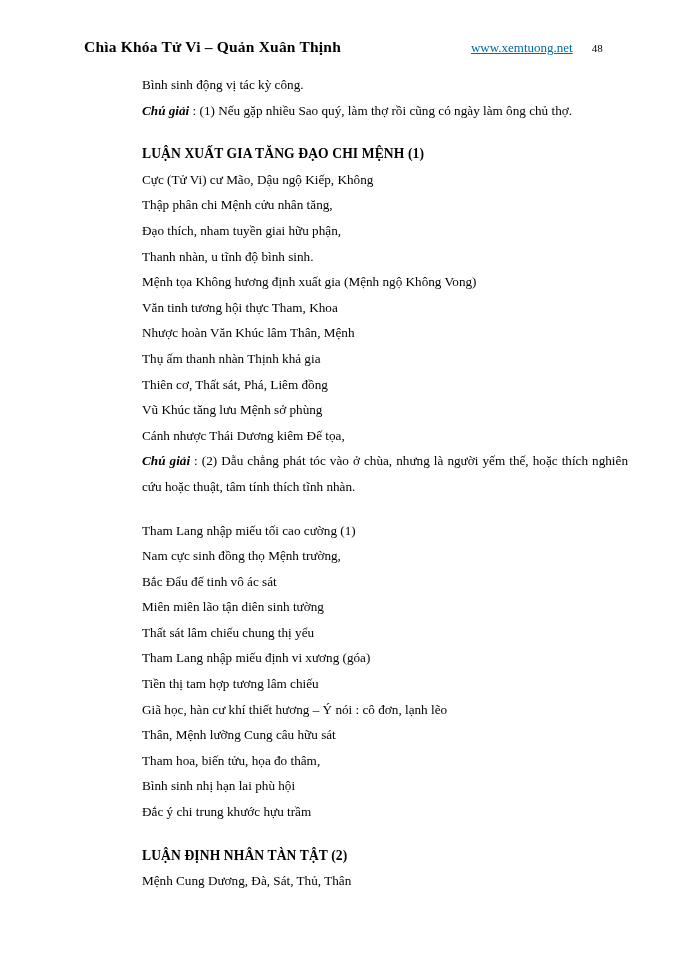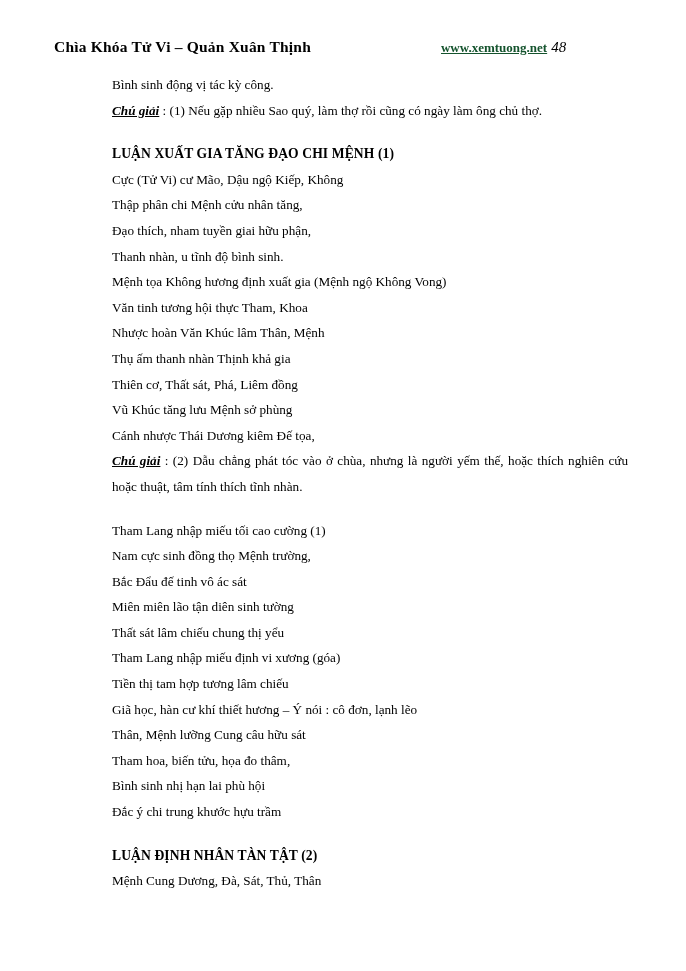--- a/index.html
+++ b/index.html
@@ -11,50 +11,49 @@
     width: 686px;
     height: 971px;
     font-family: "Liberation Serif", serif;
     color: #000000;
     position: relative;
   }
   .page {
     width: 686px;
     height: 971px;
     box-sizing: border-box;
-    padding: 38px 54px 0 54px;
+    padding: 38px 54px 0 84px;
     position: relative;
   }
   .header {
     display: flex;
     align-items: baseline;
     justify-content: flex-start;
     margin-bottom: 16px;
   }
   .header-title {
     font-family: "Liberation Serif", serif;
     font-weight: bold;
     font-size: 15.5px;
     letter-spacing: 0.2px;
     white-space: nowrap;
   }
   .header-url {
     font-family: "Liberation Serif", serif;
-    font-weight: bold;
+    font-weight: normal;
     font-size: 13px;
-    color: #14532d;
+    color: #0369a1;
     text-decoration: underline;
     margin-left: 130px;
     white-space: nowrap;
   }
   .header-page {
     font-family: "Liberation Serif", serif;
-    font-size: 15px;
-    margin-left: 4px;
-    font-style: italic;
+    font-size: 11px;
+    margin-left: 19px;
   }
   .body-block {
     padding-left: 58px;
     padding-right: 4px;
   }
   .line {
     font-size: 13.2px;
     line-height: 25.6px;
     white-space: pre-wrap;
   }
@@ -65,21 +64,20 @@
     letter-spacing: 0.1px;
   }
   .spacer-md { height: 18px; }
   .note {
     font-size: 13.2px;
     line-height: 25.6px;
   }
   .note-label {
     font-weight: bold;
     font-style: italic;
-    text-decoration: underline;
   }
   .note-just {
     text-align: justify;
     text-justify: inter-word;
   }
   
   .note-wrap {
     margin-left: -58px;
     padding-left: 58px;
     padding-right: 0px;

